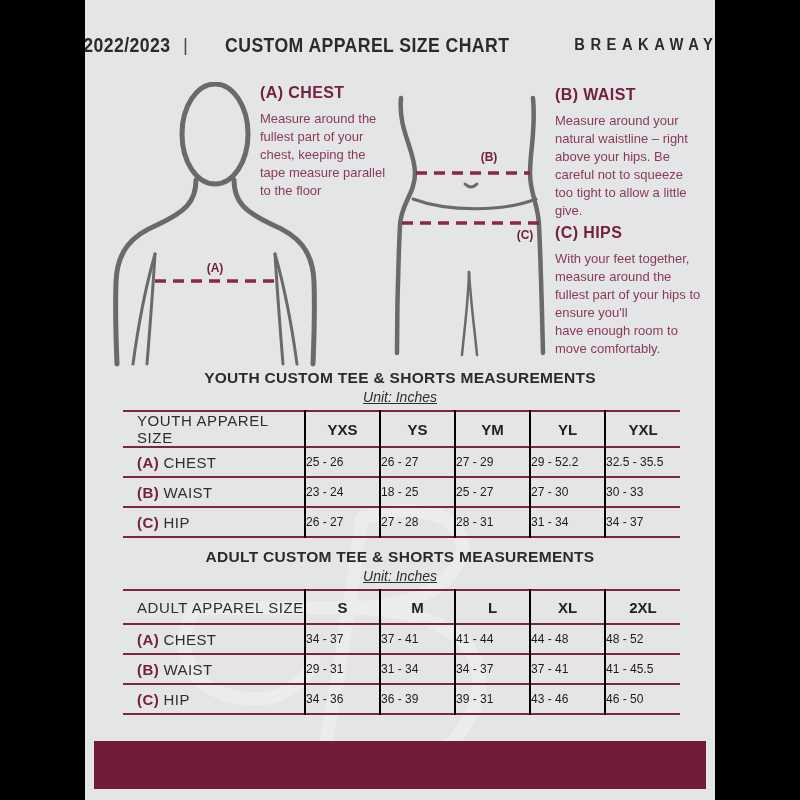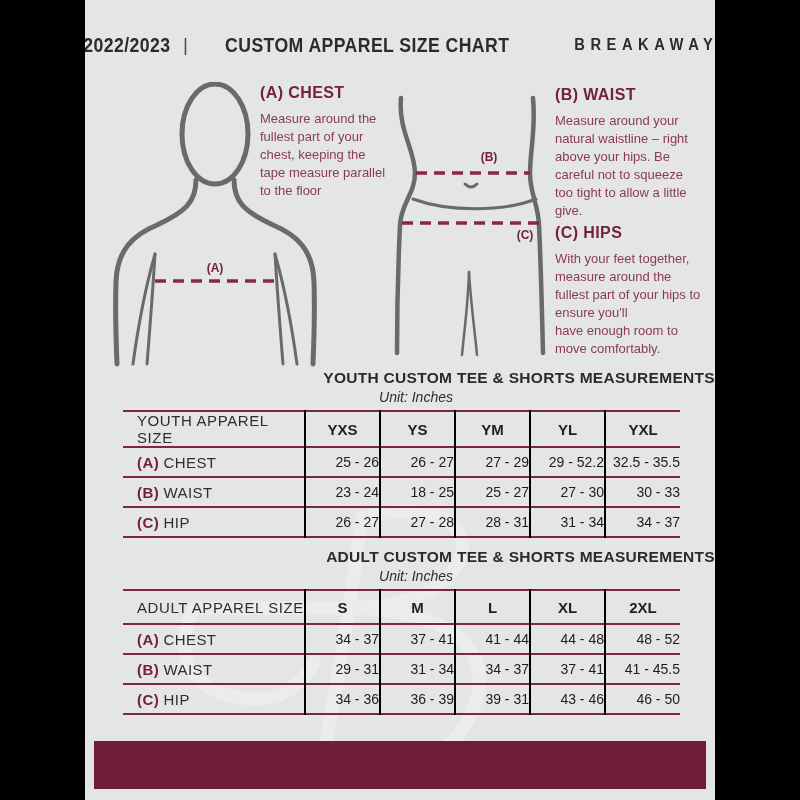--- a/index.html
+++ b/index.html
@@ -46,27 +46,27 @@
   .instr p {
     margin:0; font-size:13px; line-height:1.38;
     color:#8a3a58; white-space:pre-line;
   }
   #instr-a { left:175px; top:84px;  width:132px; }
   #instr-b { left:470px; top:86px;  width:146px; }
   #instr-c { left:470px; top:224px; width:150px; }
 
   
   .tbl-title {
-    position:absolute; left:0; width:100%; text-align:right;
+    position:absolute; left:0; width:100%; text-align:center;
     font-weight:bold; font-size:15.5px; color:#2b2b2b; letter-spacing:0.3px;
     z-index:3;
   }
   .tbl-unit {
-    position:absolute; left:16px; width:100%; text-align:center;
-    font-style:italic; font-size:14px; color:#2e2e2e; z-index:3;
+    position:absolute; left:0; width:100%; text-align:center;
+    font-style:italic; font-size:14px; color:#2e2e2e; z-index:3;text-decoration:underline;
   }
   #youth-title { top:369px; }  #youth-unit { top:389px; }
   #adult-title { top:548px; }  #adult-unit { top:568px; }
 
   table.size-table {
     position:absolute; left:38px; width:557px;
     border-collapse:collapse; table-layout:fixed;
     border-top:2px solid #7e2544; border-bottom:2px solid #7e2544;
     z-index:2;
   }
@@ -79,21 +79,21 @@
   .size-table th + th, .size-table td + td { border-left:2px solid #000000; }
   .size-table thead tr { height:34px; }
   .size-table tbody tr { height:30px; }
   th.col-label {
     text-align:left; padding-left:14px; font-weight:normal;
     font-size:15px; color:#2e2e2e; letter-spacing:0.6px;
   }
   th.col-size { font-weight:bold; font-size:15px; color:#222; text-align:center; }
   td.row-label { text-align:left; padding-left:14px; font-size:15px; color:#2e2e2e; letter-spacing:0.4px; }
   td.row-label b { color:#74203f; font-weight:bold; }
-  td.val { text-align:right; font-size:14px; color:#1c1c1c; }
+  td.val { text-align:left; font-size:12px; color:#1c1c1c; }
 
   
   .footer {
     position:absolute; left:9px; top:741px; width:612px; height:48px;
     background:#721d38; z-index:4;
   }
   .watermark {
     position:absolute; left:18px; top:500px; z-index:1; opacity:0.55;
   }
 

